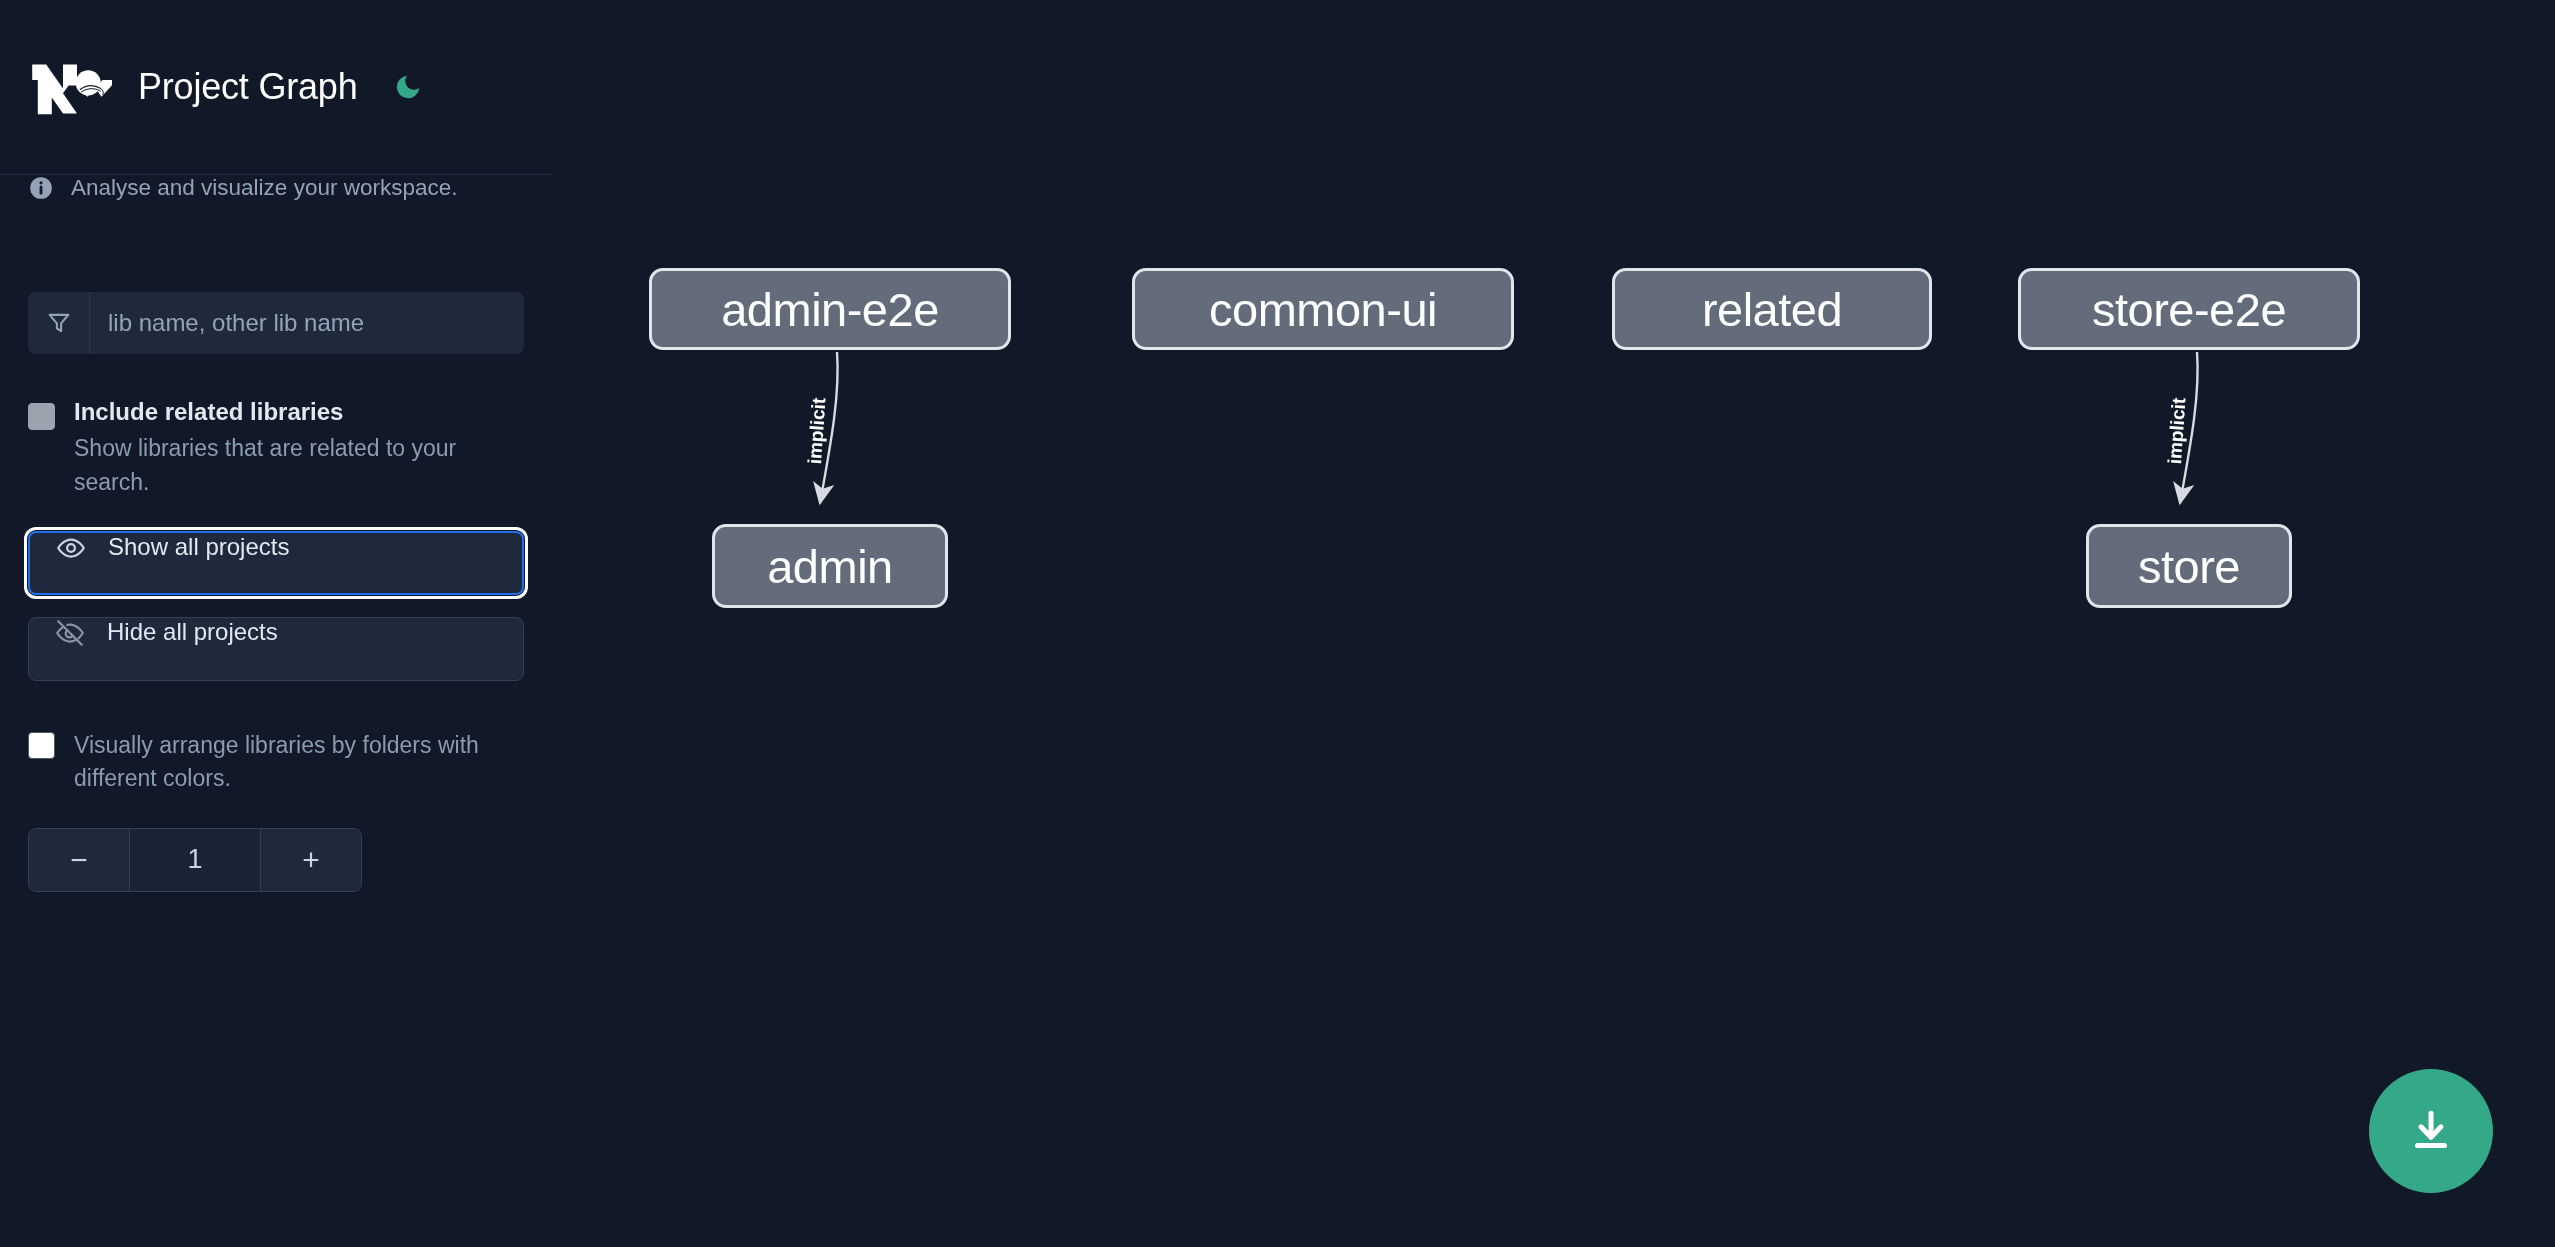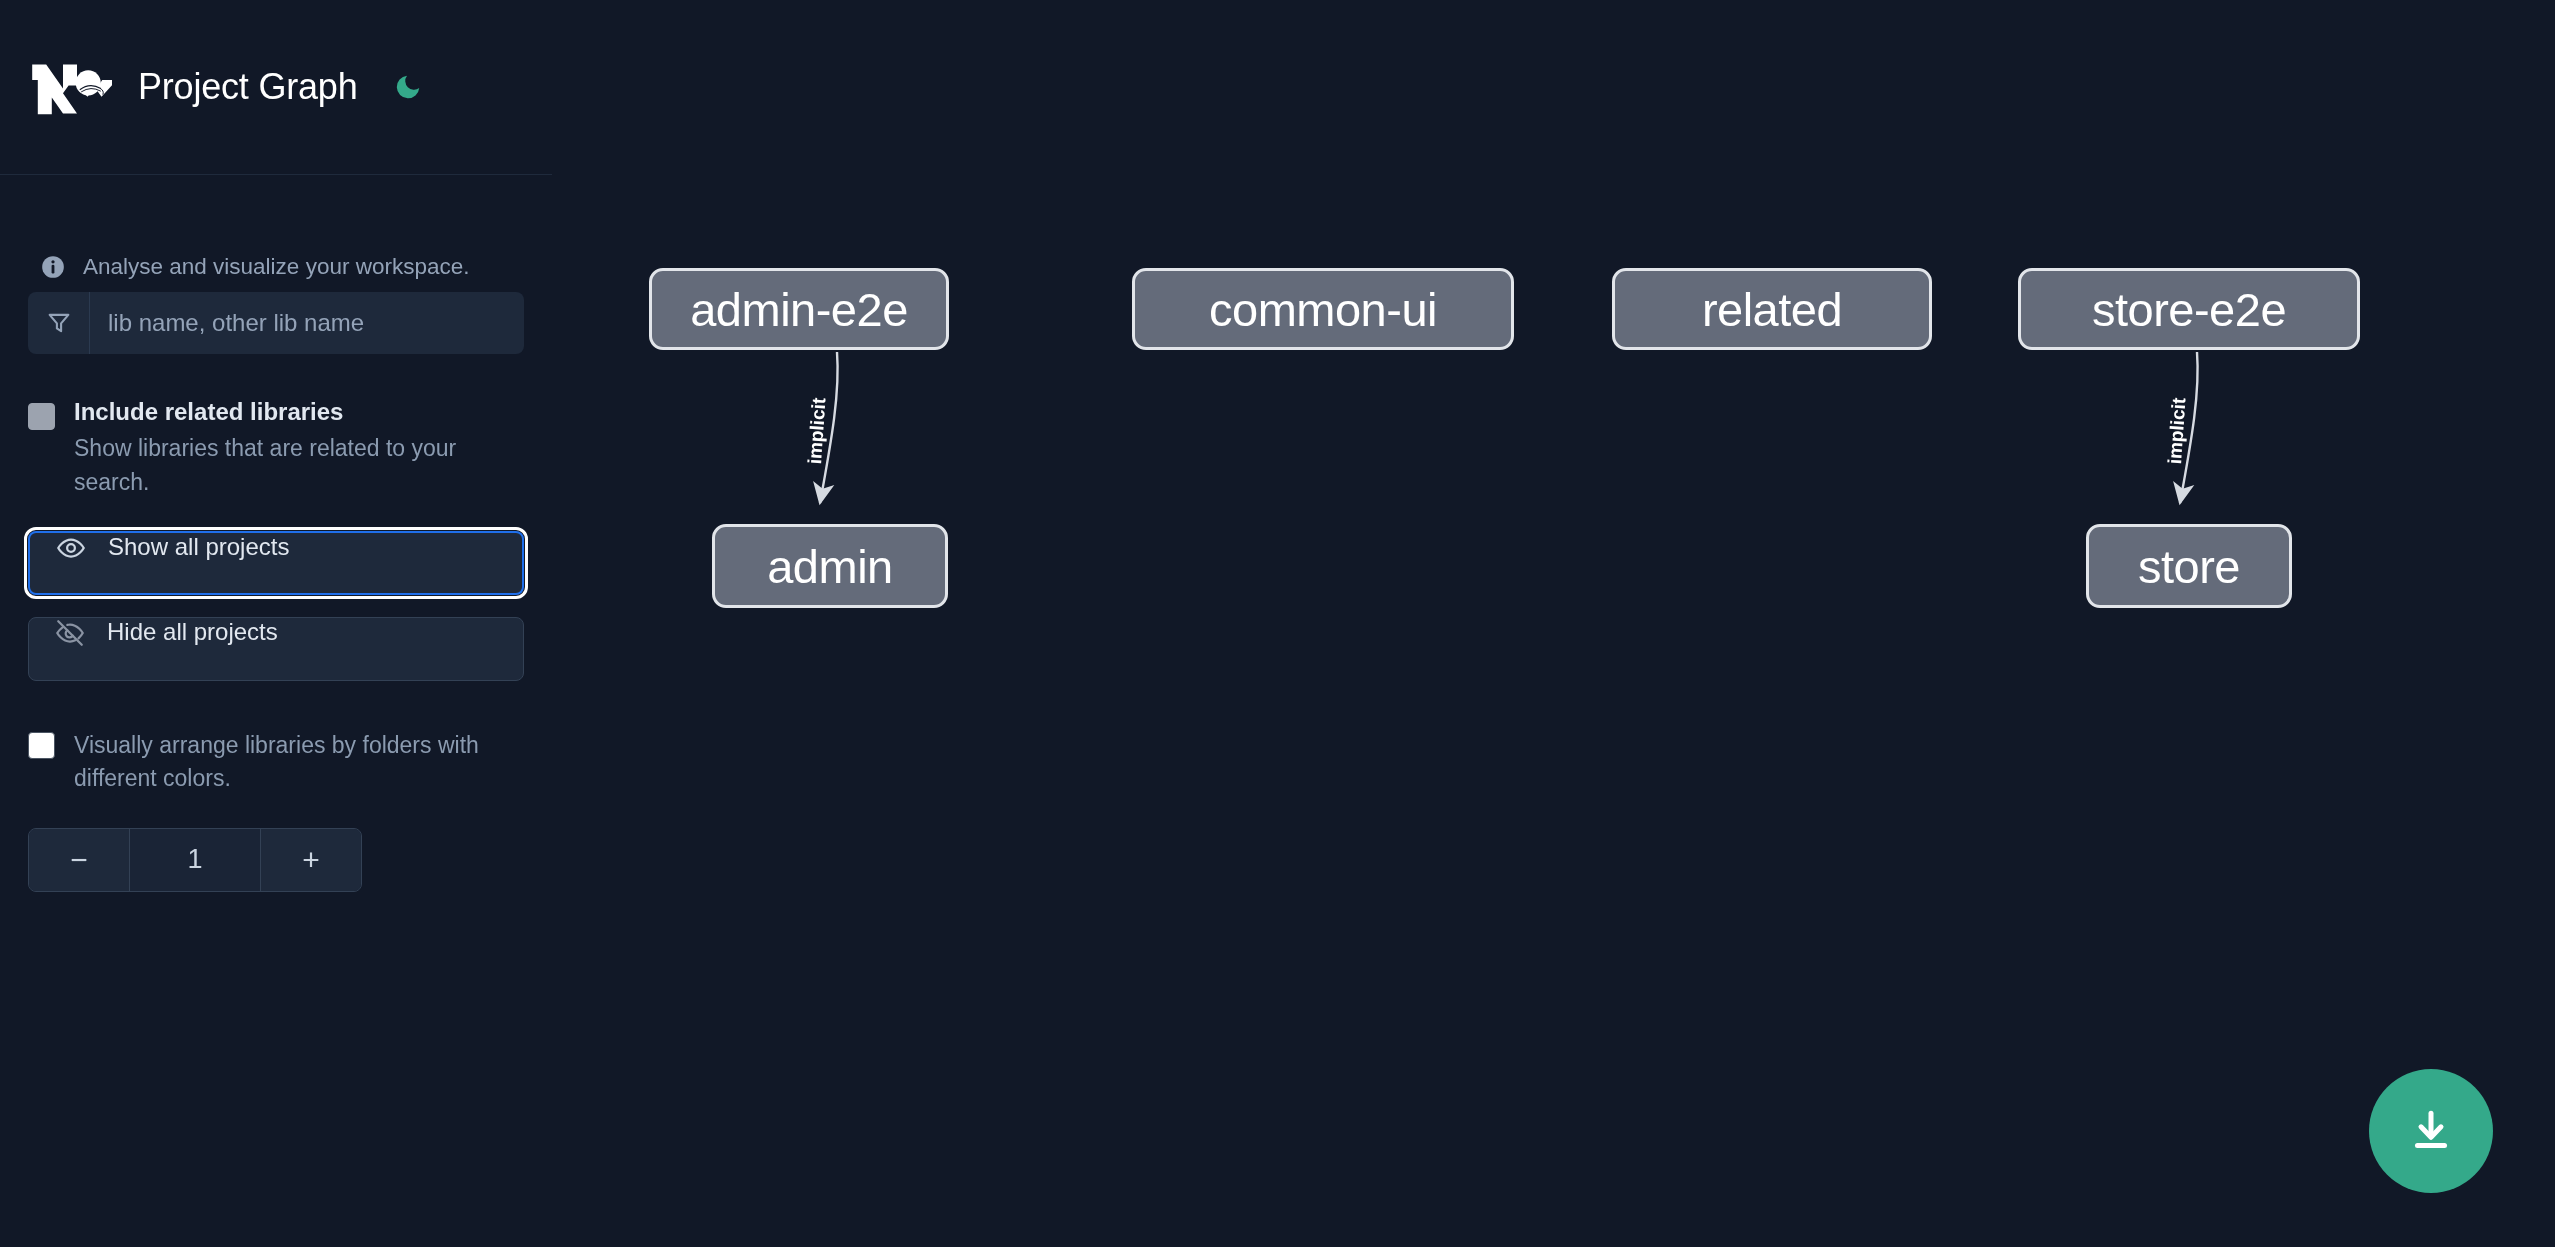--- a/index.html
+++ b/index.html
@@ -55,23 +55,23 @@
     width: 40px;
     height: 40px;
     display: flex;
     align-items: center;
     justify-content: center;
     cursor: pointer;
   }
 
   .tagline {
     display: flex;
-    align-items: flex-end;
+    align-items: flex-start;
     gap: 17px;
-    padding: 0 40px;
+    padding: 0 28px;
     height: 105px;
   }
   .info-icon {
     width: 26px;
     height: 26px;
     flex: 0 0 26px;
   }
   .tagline-text {
     font-size: 22.5px;
     color: #94a3b8;
@@ -368,21 +368,21 @@
         <marker id="arrow" markerWidth="12" markerHeight="12" refX="9" refY="5" orient="auto" markerUnits="strokeWidth">
           <path d="M0.5,0.5 L10,5 L0.5,9.5 L3,5 Z" fill="#d6dae1"></path>
         </marker>
       </defs>
 
       <path d="M 253,352 C 256,392 248,438 236,503" stroke="#d6dae1" stroke-width="2.4" fill="none" marker-end="url(#arrow)"></path>
 
       <path d="M 1613,352 C 1616,392 1608,438 1596,503" stroke="#d6dae1" stroke-width="2.4" fill="none" marker-end="url(#arrow)"></path>
     </svg>
 
-    <div class="node" style="left:65px;  top:268px;  width:300px; height:82px;">admin-e2e</div>
+    <div class="node" style="left:65px;  top:268px;  width:362px; height:82px;">admin-e2e</div>
     <div class="node" style="left:548px; top:268px;  width:382px; height:82px;">common-ui</div>
     <div class="node" style="left:1028px;top:268px;  width:320px; height:82px;">related</div>
     <div class="node" style="left:1434px;top:268px;  width:342px; height:82px;">store-e2e</div>
     <div class="node" style="left:1502px;top:524px;  width:206px; height:84px;">store</div>
     <div class="node" style="left:128px; top:524px;  width:236px; height:84px;">admin</div>
 
     <div class="edge-label" style="left:200px; top:420px;">implicit</div>
     <div class="edge-label" style="left:1560px; top:420px;">implicit</div>
 
     <button class="fab">

